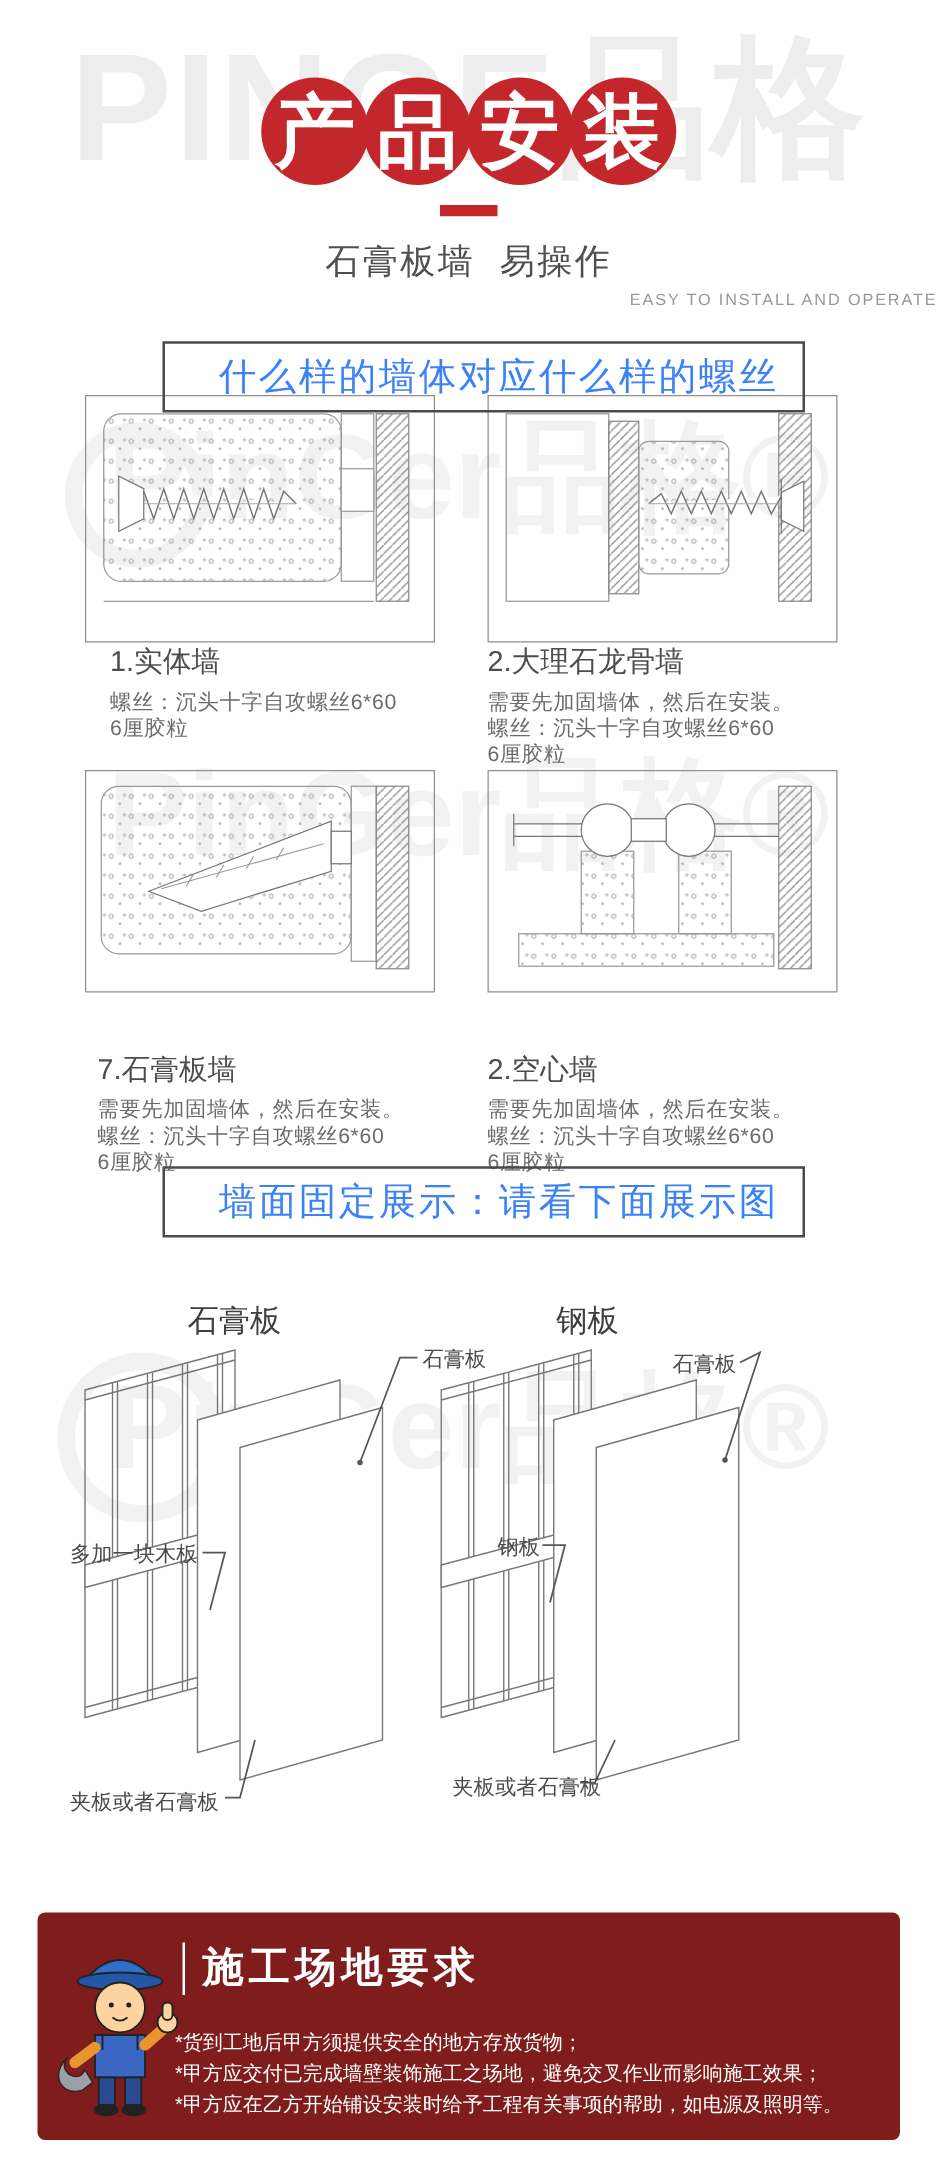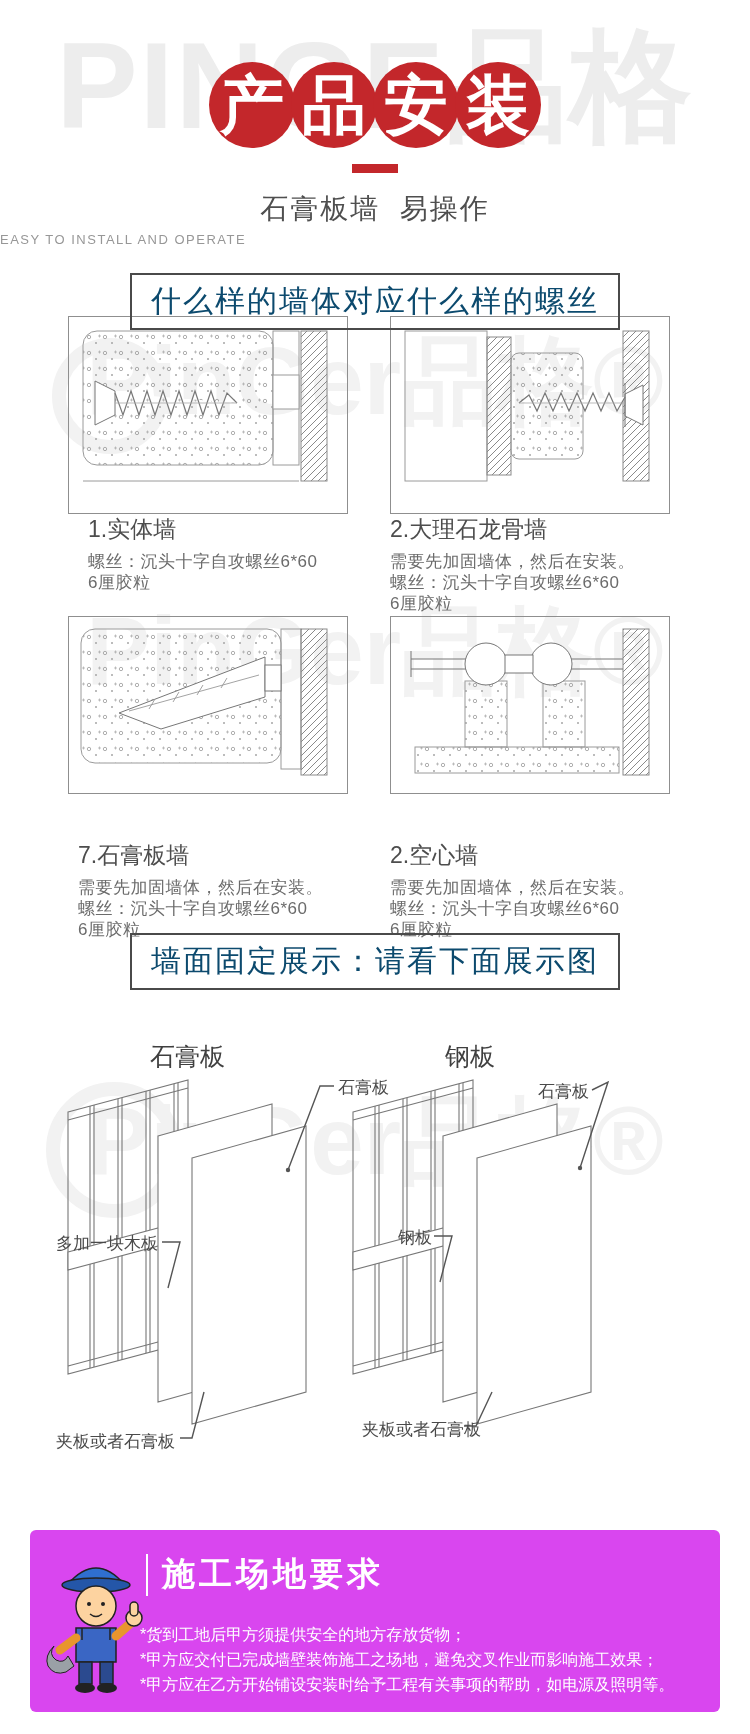--- a/index.html
+++ b/index.html
@@ -14,26 +14,26 @@
   
   .badges{position:absolute;top:62px;left:50%;transform:translateX(-50%);
           display:flex;z-index:2;}
   .badge{width:86px;height:86px;border-radius:50%;margin:0 -2px;
          display:flex;align-items:center;justify-content:center;
          color:#fff;font-size:64px;font-weight:bold;}
   .dash{position:absolute;top:164px;left:50%;transform:translateX(-50%);
         width:46px;height:9px;z-index:2;}
   .subtitle{position:absolute;top:190px;width:100%;text-align:center;
             font-size:28px;color:#4f4f4f;letter-spacing:2px;white-space:pre;z-index:2;}
-  .subtitle-en{position:absolute;top:232px;width:100%;text-align:left;
+  .subtitle-en{position:absolute;top:232px;width:100%;text-align:right;
                font-size:13px;color:#979797;letter-spacing:1.5px;z-index:2;}
   
   .sec-box{position:absolute;left:130px;width:486px;height:53px;border:2px solid #4a4a4a;
            display:flex;align-items:center;justify-content:center;
-           font-size:30px;color:#0c4a6e;letter-spacing:2px;background:transparent;z-index:2;}
+           font-size:30px;color:#3b82f6;letter-spacing:2px;background:transparent;z-index:2;padding-left:24px;}
   
   .fig{position:absolute;border:1px solid #8f8f8f;z-index:1;background:transparent;}
   .fig svg{display:block;width:100%;height:100%;}
   .cap{position:absolute;z-index:2;}
   .cap .cap-name{font-size:23px;color:#4d4d4d;margin-bottom:6px;margin-top:46px;}
   .cap .cap-line{font-size:17px;color:#6b6b6b;line-height:21px;letter-spacing:.5px;}
   
   #wall-area{position:absolute;left:40px;top:1040px;width:670px;height:430px;z-index:1;}
   #wall-area svg{position:absolute;left:0;top:0;}
   .wall-title{position:absolute;top:0;font-size:25px;color:#3f3f3f;z-index:2;}
@@ -201,21 +201,21 @@
     <div class="wall-title" style="left:110px;width:150px">石膏板</div>
     <div class="wall-title" style="left:405px;width:130px">钢板</div>
     <div class="wall-label" style="left:298px;top:36px">石膏板</div>
     <div class="wall-label" style="left:498px;top:40px">石膏板</div>
     <div class="wall-label" style="left:16px;top:192px">多加一块木板</div>
     <div class="wall-label" style="left:358px;top:186px">钢板</div>
     <div class="wall-label" style="left:16px;top:390px">夹板或者石膏板</div>
     <div class="wall-label" style="left:322px;top:378px">夹板或者石膏板</div>
   </div>
 
-  <div id="footer" style="background:#d946ef">
+  <div id="footer" style="background:#7f1d1d">
     <svg id="mascot" viewBox="0 0 100 152">
       <path d="M22,38 Q50,6 78,38 Z" fill="#2f6fd0" stroke="#222" stroke-width="1.5"></path>
       <ellipse cx="50" cy="39" rx="34" ry="7" fill="#2456a8" stroke="#222" stroke-width="1.5"></ellipse>
       <circle cx="50" cy="60" r="20" fill="#fdd3a0" stroke="#222" stroke-width="1.5"></circle>
       <circle cx="43" cy="58" r="2" fill="#222"></circle>
       <circle cx="57" cy="58" r="2" fill="#222"></circle>
       <path d="M44,68 Q50,73 56,68" fill="none" stroke="#222" stroke-width="1.5"></path>
       <path d="M30,82 h40 v34 h-40 z" fill="#3a66c4" stroke="#222" stroke-width="1.5"></path>
       <path d="M36,82 v12 M64,82 v12" stroke="#222" stroke-width="1.5"></path>
       <path d="M70,90 L86,76" stroke="#e8952e" stroke-width="9" stroke-linecap="round"></path>

